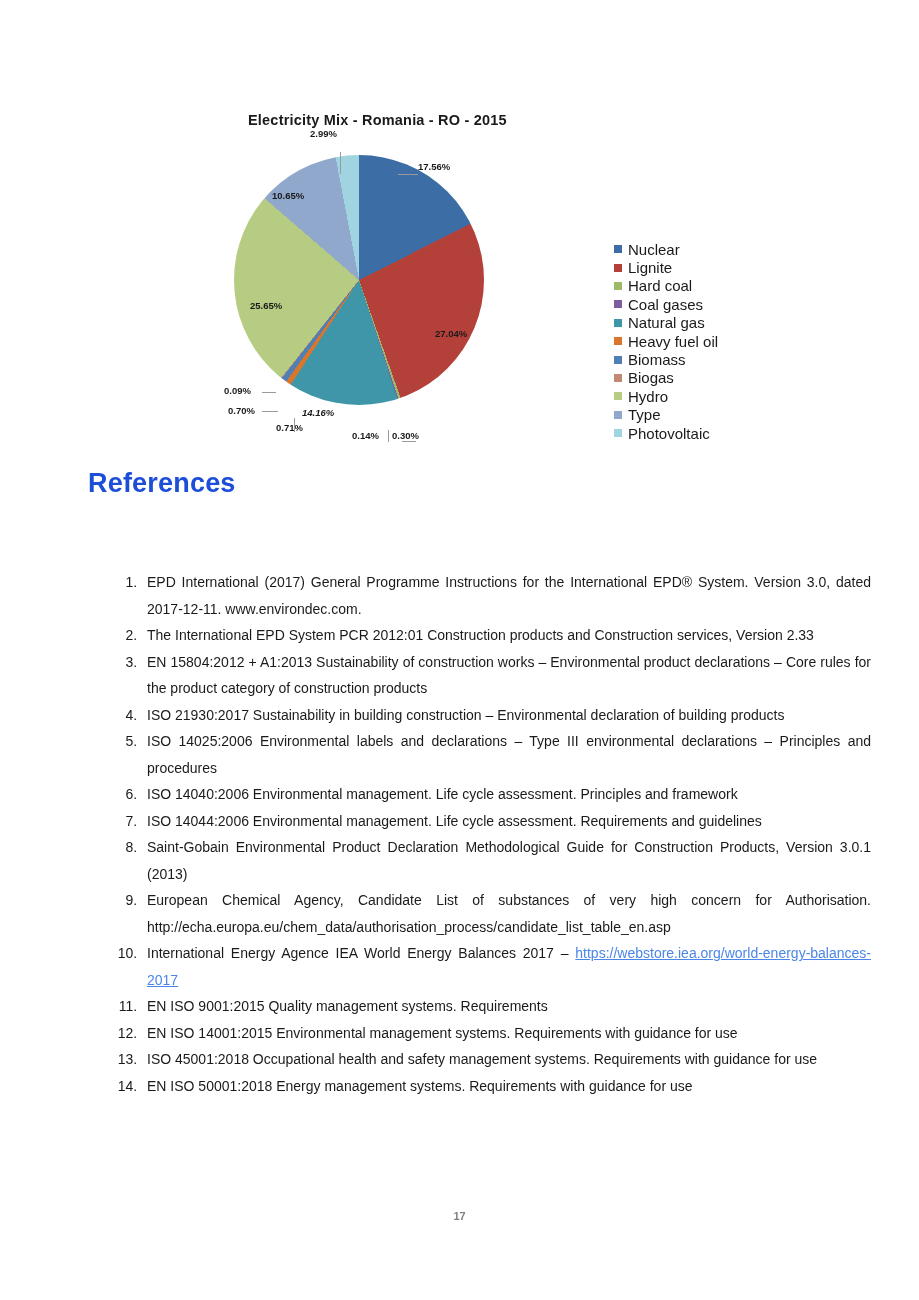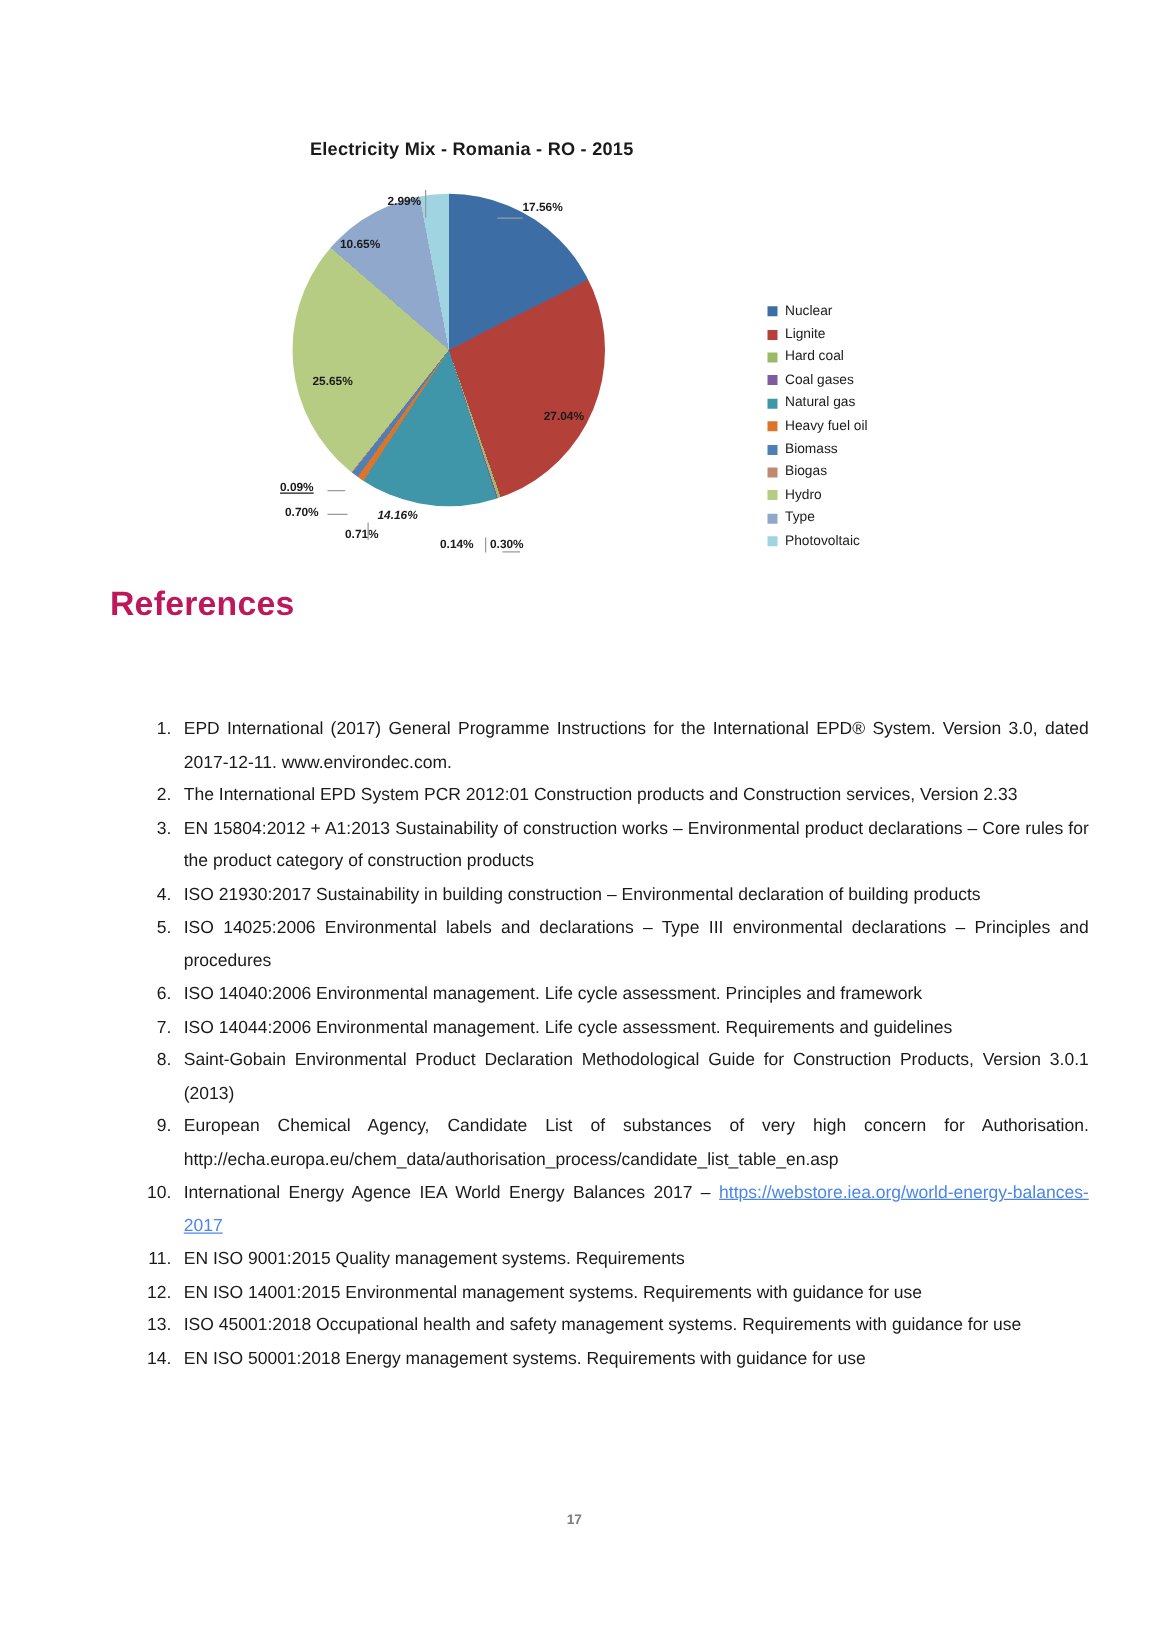--- a/index.html
+++ b/index.html
@@ -78,35 +78,35 @@
     align-items: center;
     height: 18.4px;
   }
   .legend-swatch {
     width: 8px;
     height: 8px;
     margin-right: 6px;
     flex: 0 0 auto;
   }
   .legend-label {
-    font-size: 11px;
+    font-size: 15px;
     color: #1a1a1a;
     line-height: 1;
     white-space: nowrap;
   }
 
   
   h1.section-title {
     position: absolute;
     left: 88px;
     top: 468px;
     margin: 0;
     font-size: 27px;
     font-weight: bold;
-    color: #be185d;
+    color: #1d4ed8;
     letter-spacing: 0.2px;
   }
   ol.refs {
     position: absolute;
     left: 88px;
     top: 552px;
     width: 730px;
     margin: 17px;
     padding: 0 0 0 36px;
     list-style-position: outside;
@@ -143,29 +143,29 @@
 <div class="page">
 
   <div class="chart-block">
 
     <div class="chart-title">Electricity Mix - Romania - RO - 2015</div>
 
     <div class="pie-wrap">
       <div class="pie" id="pie-slices" style="background: conic-gradient(rgb(60, 110, 165) 0deg, rgb(60, 110, 165) 63.216deg, rgb(180, 64, 58) 63.216deg, rgb(180, 64, 58) 160.56deg, rgb(156, 185, 106) 160.56deg, rgb(156, 185, 106) 161.64deg, rgb(126, 92, 158) 161.64deg, rgb(126, 92, 158) 162.144deg, rgb(62, 150, 168) 162.144deg, rgb(62, 150, 168) 213.12deg, rgb(217, 118, 43) 213.12deg, rgb(217, 118, 43) 215.676deg, rgb(79, 127, 181) 215.676deg, rgb(79, 127, 181) 218.196deg, rgb(192, 138, 114) 218.196deg, rgb(192, 138, 114) 218.52deg, rgb(182, 204, 130) 218.52deg, rgb(182, 204, 130) 310.86deg, rgb(143, 168, 204) 310.86deg, rgb(143, 168, 204) 349.2deg, rgb(159, 212, 224) 349.2deg, rgb(159, 212, 224) 359.964deg);"></div>
     </div>
 
-    <div class="pie-label" style="left:310px; top:56px;">2.99%</div>
+    <div class="pie-label" style="left:310px; top:28px;">2.99%</div>
     <div class="pie-label" style="left:418px; top:61px;">17.56%</div>
     <div class="pie-label" style="left:435px; top:228px;">27.04%</div>
     <div class="pie-label" style="left:392px; top:330px;">0.30%</div>
     <div class="pie-label" style="left:352px; top:330px;">0.14%</div>
     <div class="pie-label" style="left:302px; top:307px;font-style:italic;">14.16%</div>
     <div class="pie-label" style="left:276px; top:322px;">0.71%</div>
     <div class="pie-label" style="left:228px; top:305px;">0.70%</div>
-    <div class="pie-label" style="left:224px; top:285px;text-decoration:underline;">0.09%</div>
+    <div class="pie-label" style="left:224px; top:285px;">0.09%</div>
     <div class="pie-label" style="left:222px; top:200px;margin-left:28px;">25.65%</div>
     <div class="pie-label" style="left:272px; top:90px;">10.65%</div>
 
     <div class="leader" style="left:340px; top:52px;  width:1px;  height:22px;"></div>
     <div class="leader" style="left:398px; top:74px;  width:20px; height:1px;"></div>
     <div class="leader" style="left:402px; top:341px; width:14px; height:1px;"></div>
     <div class="leader" style="left:388px; top:330px; width:1px;  height:12px;"></div>
     <div class="leader" style="left:294px; top:318px; width:1px;  height:14px;"></div>
     <div class="leader" style="left:262px; top:311px; width:16px; height:1px;"></div>
     <div class="leader" style="left:262px; top:292px; width:14px; height:1px;"></div>

